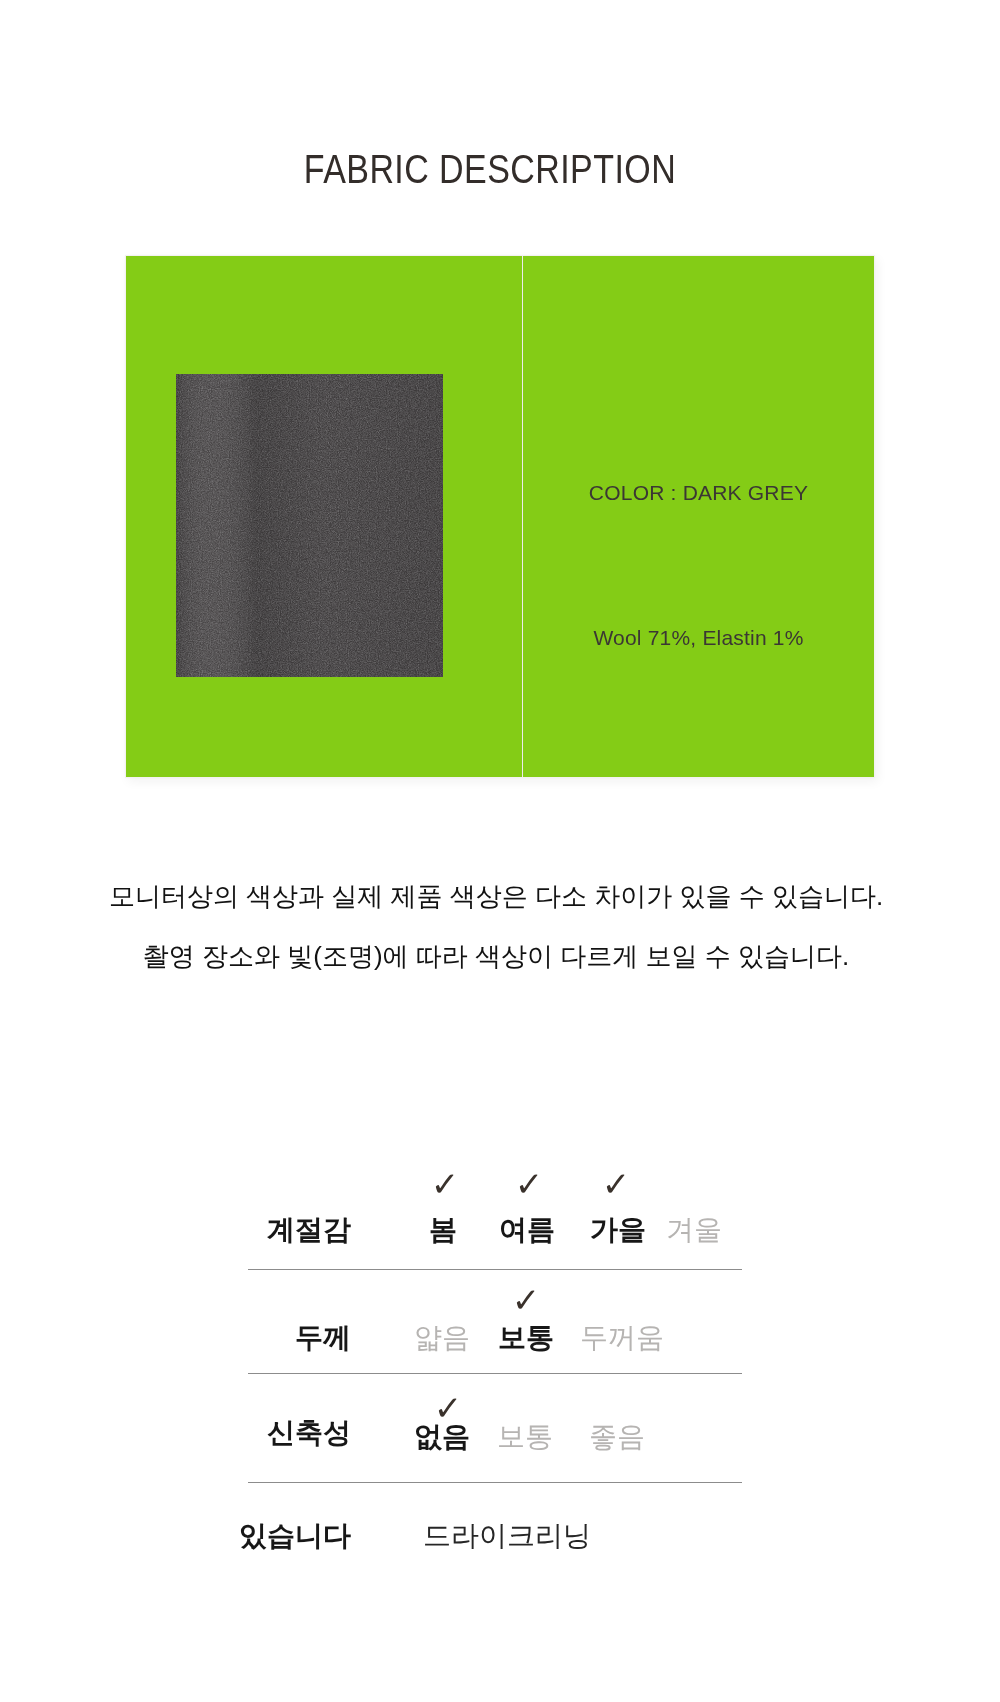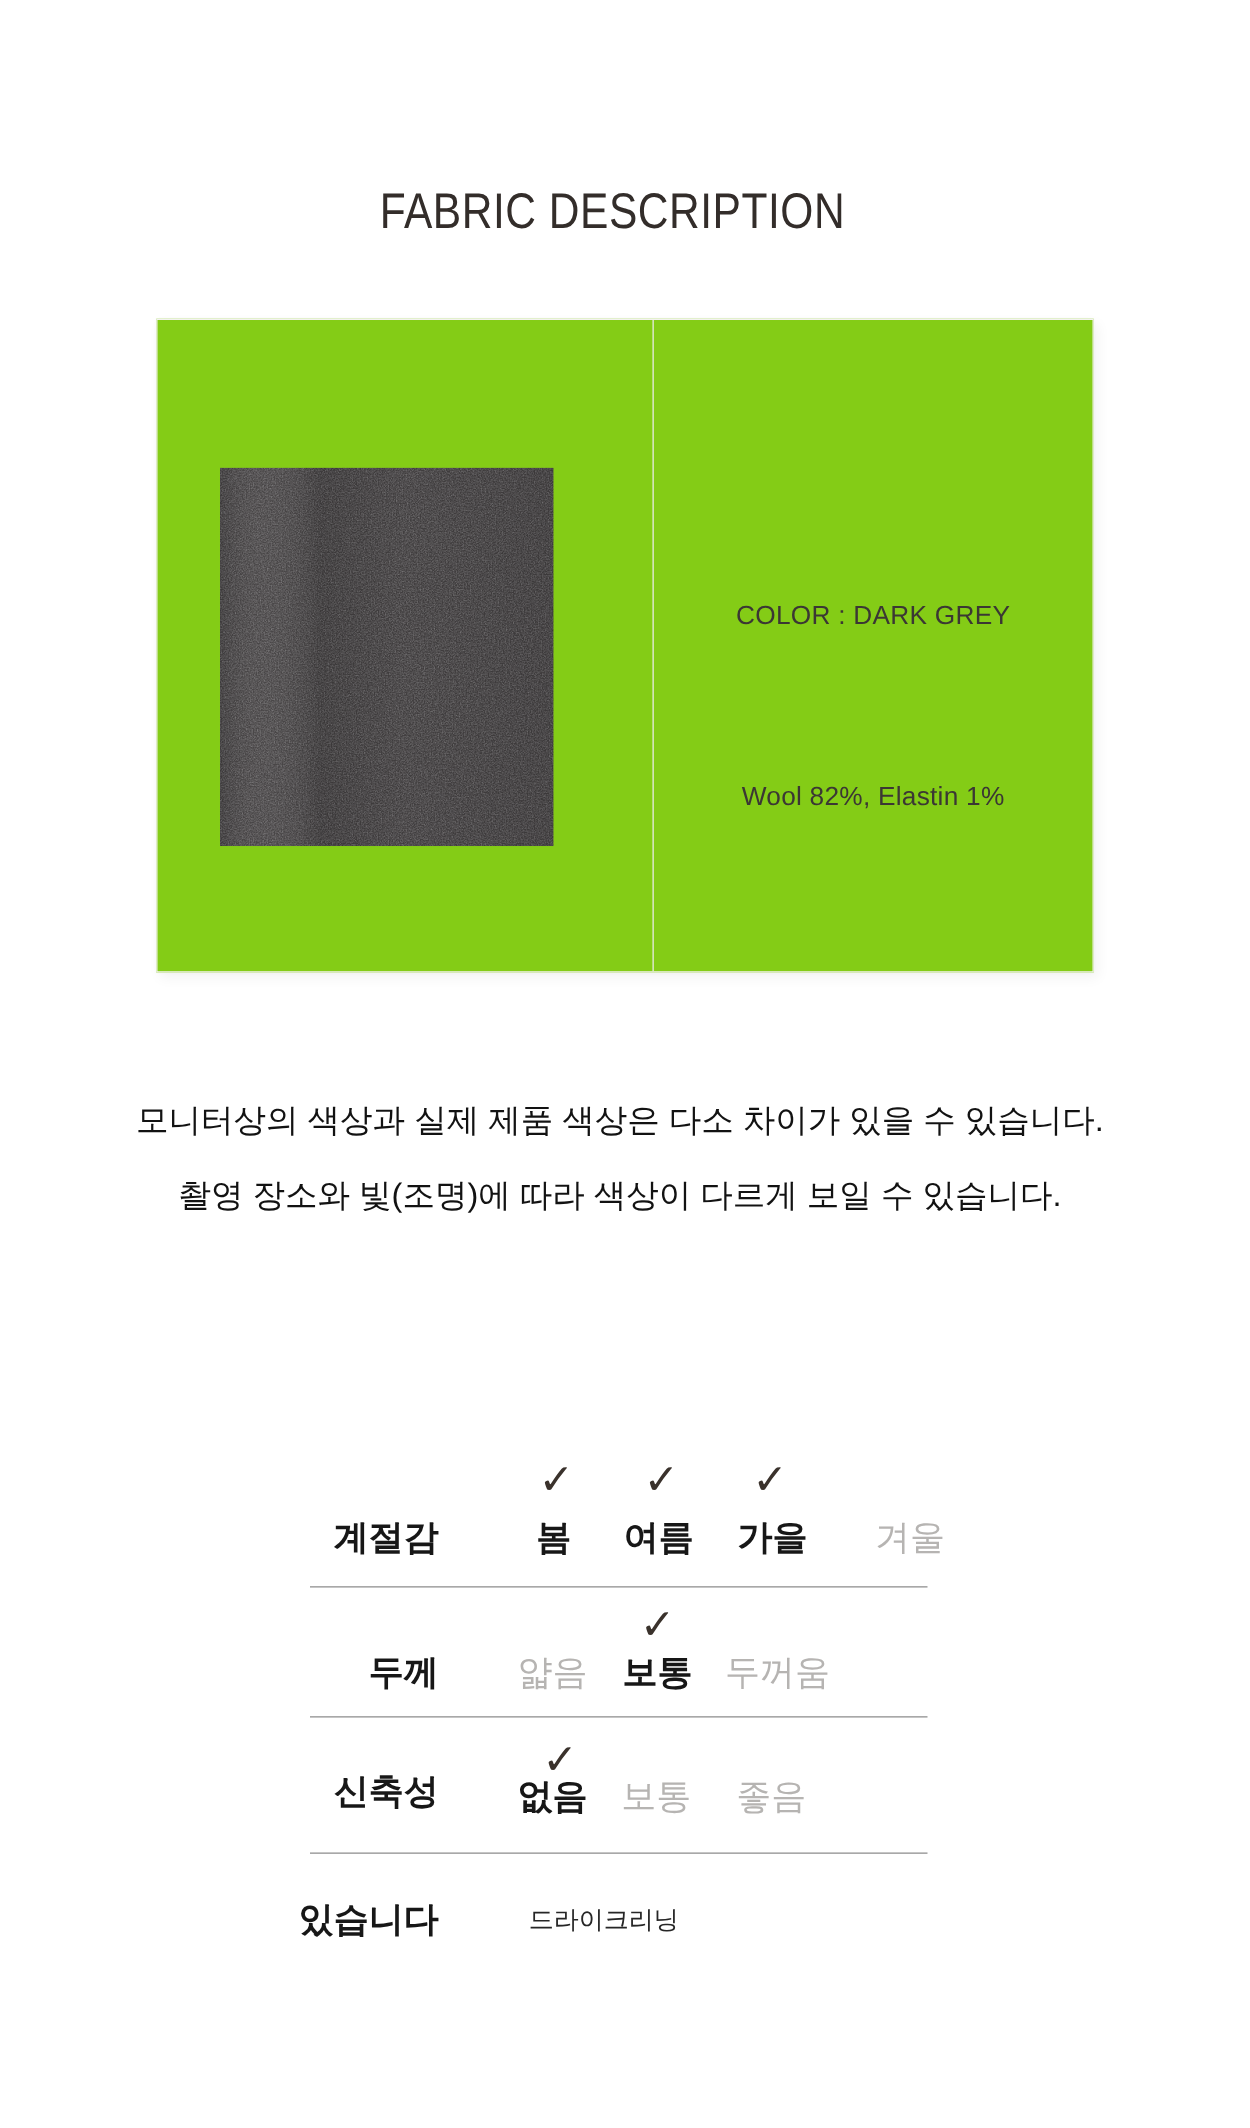--- a/index.html
+++ b/index.html
@@ -109,21 +109,21 @@
     position: absolute;
     transform: translateX(-50%);
     font-size: 28px;
     line-height: 38px;
     white-space: nowrap;
   }
   .attr-table .opt.on  { color: #171717; font-weight: 700; }
   .attr-table .opt.off { color: #b6b4b2; font-weight: 400; }
   .attr-table .value {
     position: absolute;
-    font-size: 20px;
+    font-size: 28px;
     line-height: 38px;
     color: #262626;
     white-space: nowrap;
   }
   .attr-table .rule {
     position: absolute;
     left: 0;
     width: 494px;
     height: 1px;
     background: #8c8c8c;
@@ -154,39 +154,39 @@
             </linearGradient>
           </defs>
           <rect width="267" height="303" fill="#423f40"></rect>
           <rect width="267" height="303" filter="url(#woolNoise)" opacity="0.5"></rect>
           <rect width="267" height="303" fill="url(#foldShade)"></rect>
         </svg>
       </div>
     </div>
     <div class="panel-right">
       <div class="info-line info-color">COLOR : DARK GREY</div>
-      <div class="info-line info-comp">Wool 82%, Elastin 1%</div>
+      <div class="info-line info-comp">Wool 71%, Elastin 1%</div>
     </div>
   </div>
 
   <div class="notice">
     <div>모니터상의 색상과 실제 제품 색상은 다소 차이가 있을 수 있습니다.</div>
     <div>촬영 장소와 빛(조명)에 따라 색상이 다르게 보일 수 있습니다.</div>
   </div>
 
   <div class="attr-table">
 
     <span class="check" style="left:197px; top:10px">✓</span>
     <span class="check" style="left:281px; top:10px">✓</span>
     <span class="check" style="left:368px; top:10px">✓</span>
     <span class="hdr" style="top:55px">계절감</span>
     <span class="opt on" style="left:195px; top:55px">봄</span>
     <span class="opt on" style="left:279px; top:55px">여름</span>
     <span class="opt on" style="left:370px; top:55px">가을</span>
-    <span class="opt off" style="left:480px; top:55px">겨울</span>
+    <span class="opt off" style="left:446px; top:55px">겨울</span>
     <div class="rule" style="top:113px"></div>
 
     <span class="check" style="left:278px; top:126px">✓</span>
     <span class="hdr" style="top:163px">두께</span>
     <span class="opt off" style="left:194px; top:163px">얇음</span>
     <span class="opt on" style="left:278px; top:163px">보통</span>
     <span class="opt off" style="left:374px; top:163px">두꺼움</span>
     <div class="rule" style="top:217px"></div>
 
     <span class="check" style="left:200px; top:234px">✓</span>

